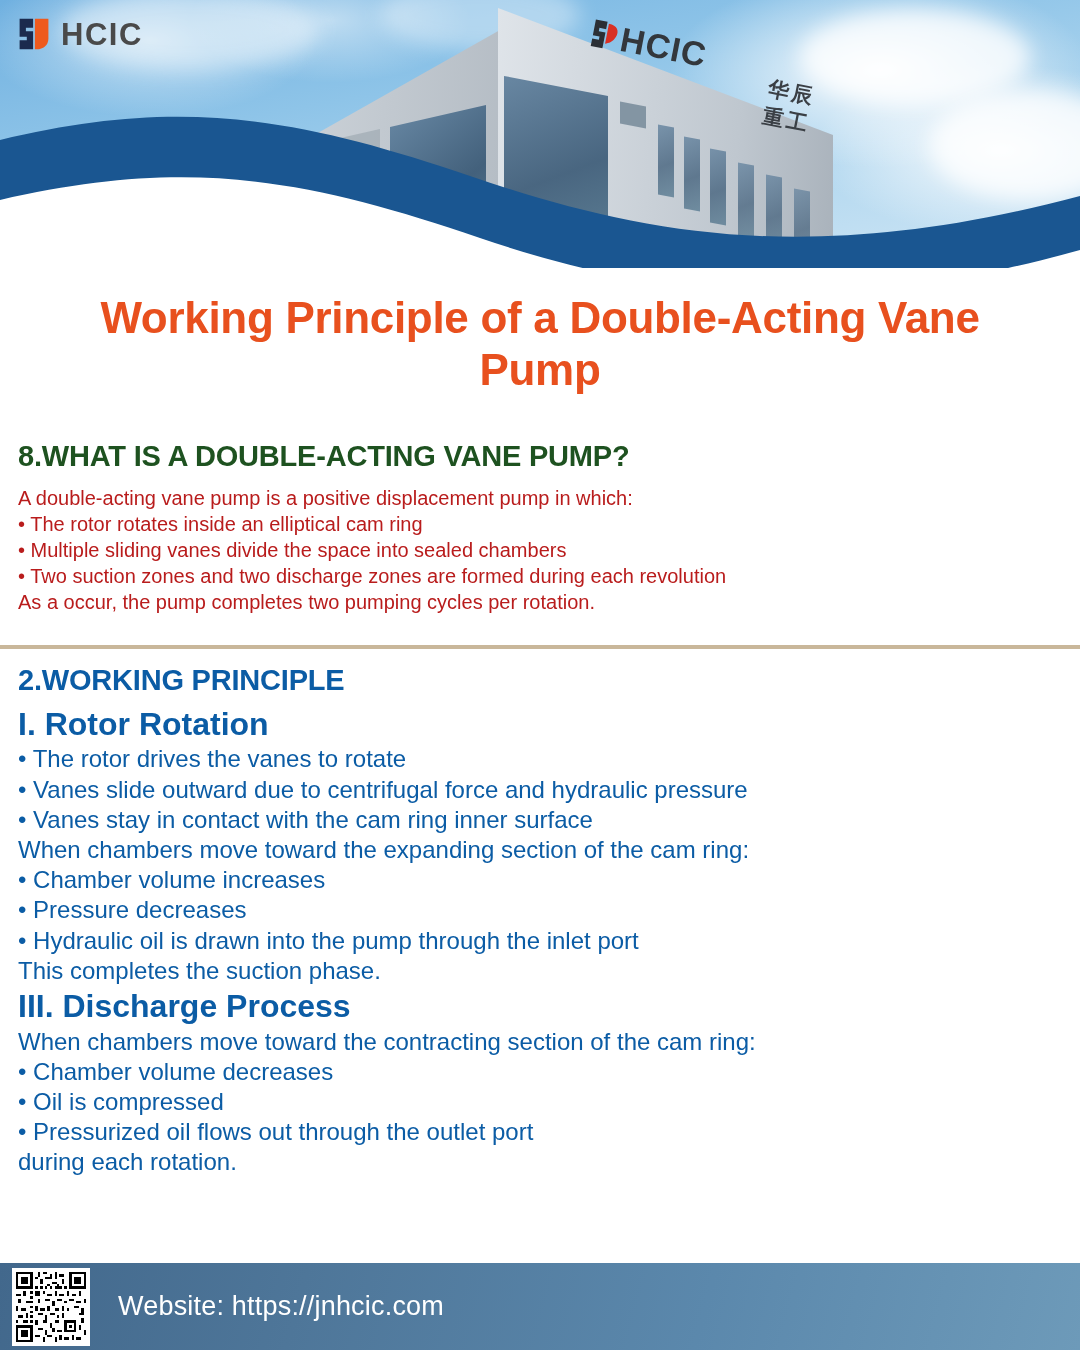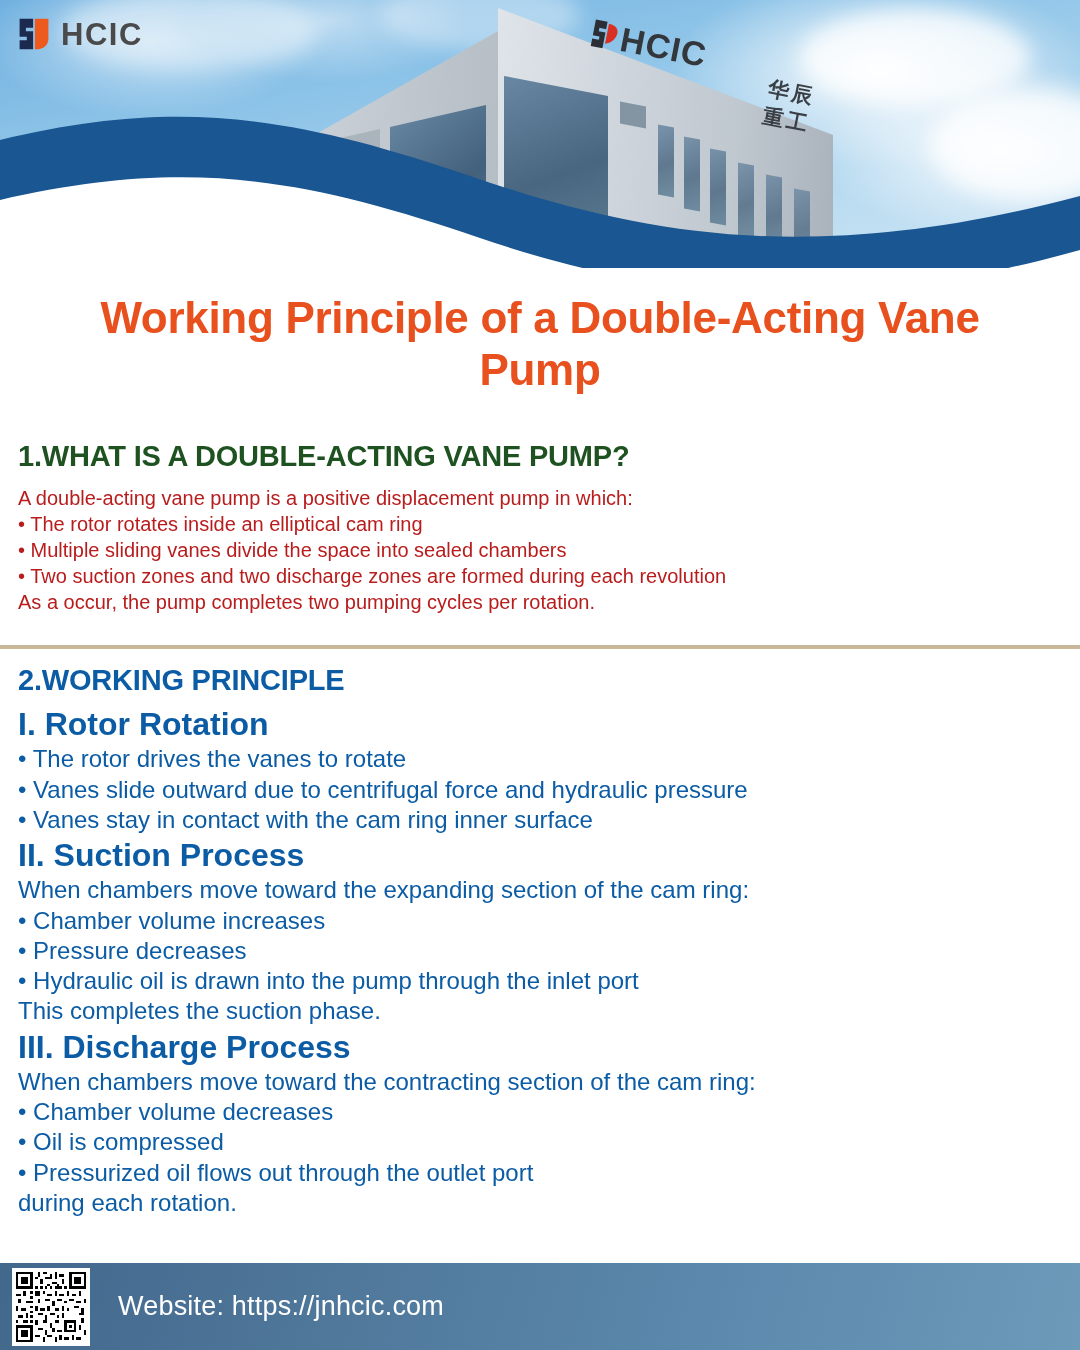--- a/index.html
+++ b/index.html
@@ -211,21 +211,21 @@
         <path d="M21 3 L36 3 L36 25 C36 33 30 37 23 37 L21 37 Z" fill="#EE5A1E"></path>
         <path d="M24 10 C31 10 33 16 30 22 C28 26 25 28 23 29 L23 10 Z" fill="#1b2a4e" opacity="0"></path>
       </svg>
       <span class="logo-text">HCIC</span>
     </div>
   </div>
 
   <div class="title">Working Principle of a Double-Acting Vane Pump</div>
 
   <div class="sec1">
-    <div class="h">1.WHAT IS A DOUBLE-ACTING VANE PUMP?</div>
+    <div class="h">8.WHAT IS A DOUBLE-ACTING VANE PUMP?</div>
     <div class="body">
       <div>A double-acting vane pump is a positive displacement pump in which:</div>
       <div>• The rotor rotates inside an elliptical cam ring</div>
       <div>• Multiple sliding vanes divide the space into sealed chambers</div>
       <div>• Two suction zones and two discharge zones are formed during each revolution</div>
       <div>As a occur, the pump completes two pumping cycles per rotation.</div>
     </div>
   </div>
 
   <div class="divider"></div>
@@ -234,21 +234,20 @@
     <div class="h">2.WORKING PRINCIPLE</div>
 
     <div>
       <div class="sub">I.  Rotor Rotation</div>
       <div class="ln">• The rotor drives the vanes to rotate</div>
       <div class="ln">• Vanes slide outward due to centrifugal force and hydraulic pressure</div>
       <div class="ln">• Vanes stay in contact with the cam ring inner surface</div>
     </div>
 
     <div>
-      <div class="sub">II. Suction Process</div>
       <div class="ln">When chambers move toward the expanding section of the cam ring:</div>
       <div class="ln">• Chamber volume increases</div>
       <div class="ln">• Pressure decreases</div>
       <div class="ln">• Hydraulic oil is drawn into the pump through the inlet port</div>
       <div class="ln">This completes the suction phase.</div>
     </div>
 
     <div>
       <div class="sub">III. Discharge Process</div>
       <div class="ln">When chambers move toward the contracting section of the cam ring:</div>

